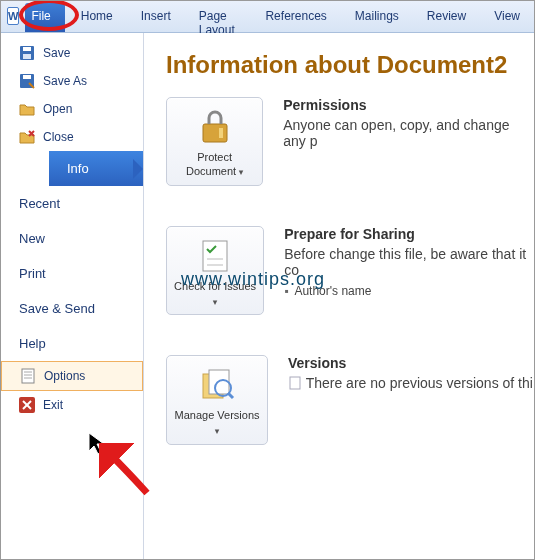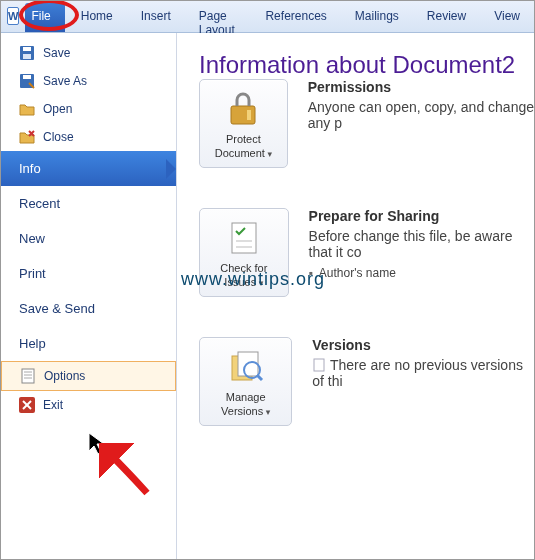--- a/index.html
+++ b/index.html
@@ -51,21 +51,21 @@
     position: absolute;
     left: -6px; top: -4px;
     width: 60px; height: 32px;
     border: 4px solid #e01b1b;
     border-radius: 50%/50%;
     pointer-events: none;
   }
   
   .below { display: flex; height: calc(100% - 32px); }
   .sidebar {
-    width: 176px;
+    width: 143px;
     background: #fff;
     border-right: 1px solid #d0d7e5;
     display: flex; flex-direction: column;
     padding-top: 6px;
   }
   .sb-item {
     display: flex; align-items: center;
     gap: 8px;
     padding: 6px 10px 6px 18px;
     color: #1f3b73;
@@ -76,42 +76,44 @@
   .sb-nav {
     padding: 10px 14px 10px 18px;
     color: #1f3b73;
     cursor: pointer;
     font-size: 13px;
   }
   .sb-nav.active {
     background: linear-gradient(#3d84e0, #2c62bf);
     color: #fff;
     position: relative;
+    margin-left: 48px;
   }
   .sb-nav.active::after {
     content:"";
     position:absolute; right:-10px; top:50%; margin-top:-10px;
     border:10px solid transparent; border-left-color:#2c62bf;
   }
   .sb-options {
     border:1px solid #f0b060;
     background:#fff6e6;
   }
   
   .main {
     flex: 1;
     padding: 18px 0 0 22px;
     color: #333;
     background: #fff;
     overflow: hidden;
   }
   .main h1 {
     font-size: 24px;
-    font-weight: normal;
-    color: #4c1d95;
+    font-weight: bold;
+    color: #a16207;
+    margin-bottom: 18px;
   }
   .section { display:flex; gap:20px; margin-bottom: 40px; }
   .bigbtn {
     width: 102px;
     border: 1px solid #c8cedb;
     border-radius: 5px;
     background: linear-gradient(#fdfdfe,#eef1f7);
     text-align: center;
     padding: 8px 4px 6px 4px;
     box-shadow: 0 1px 0 #fff inset;

